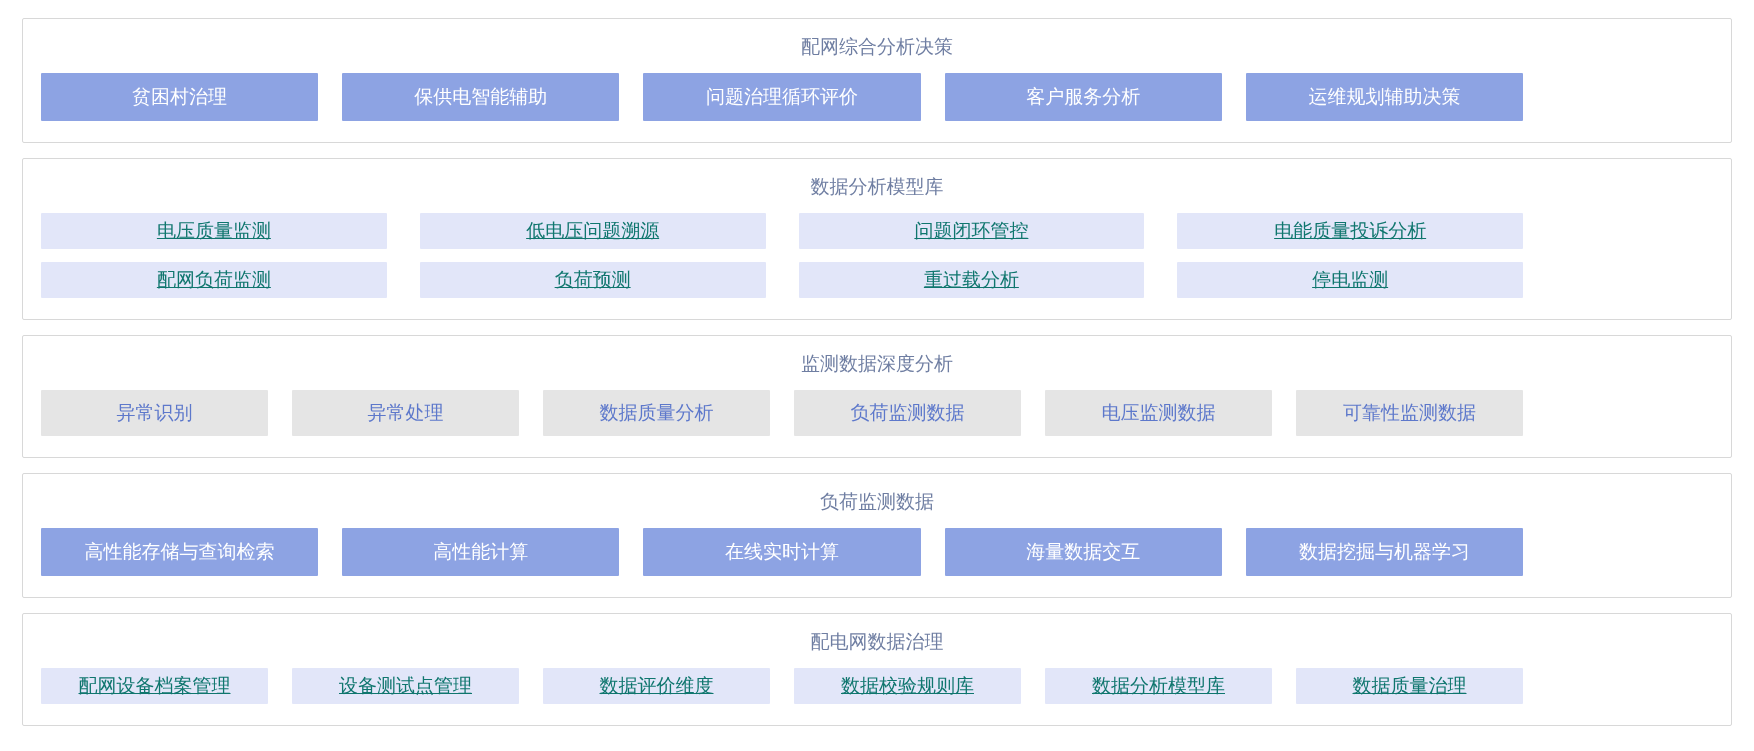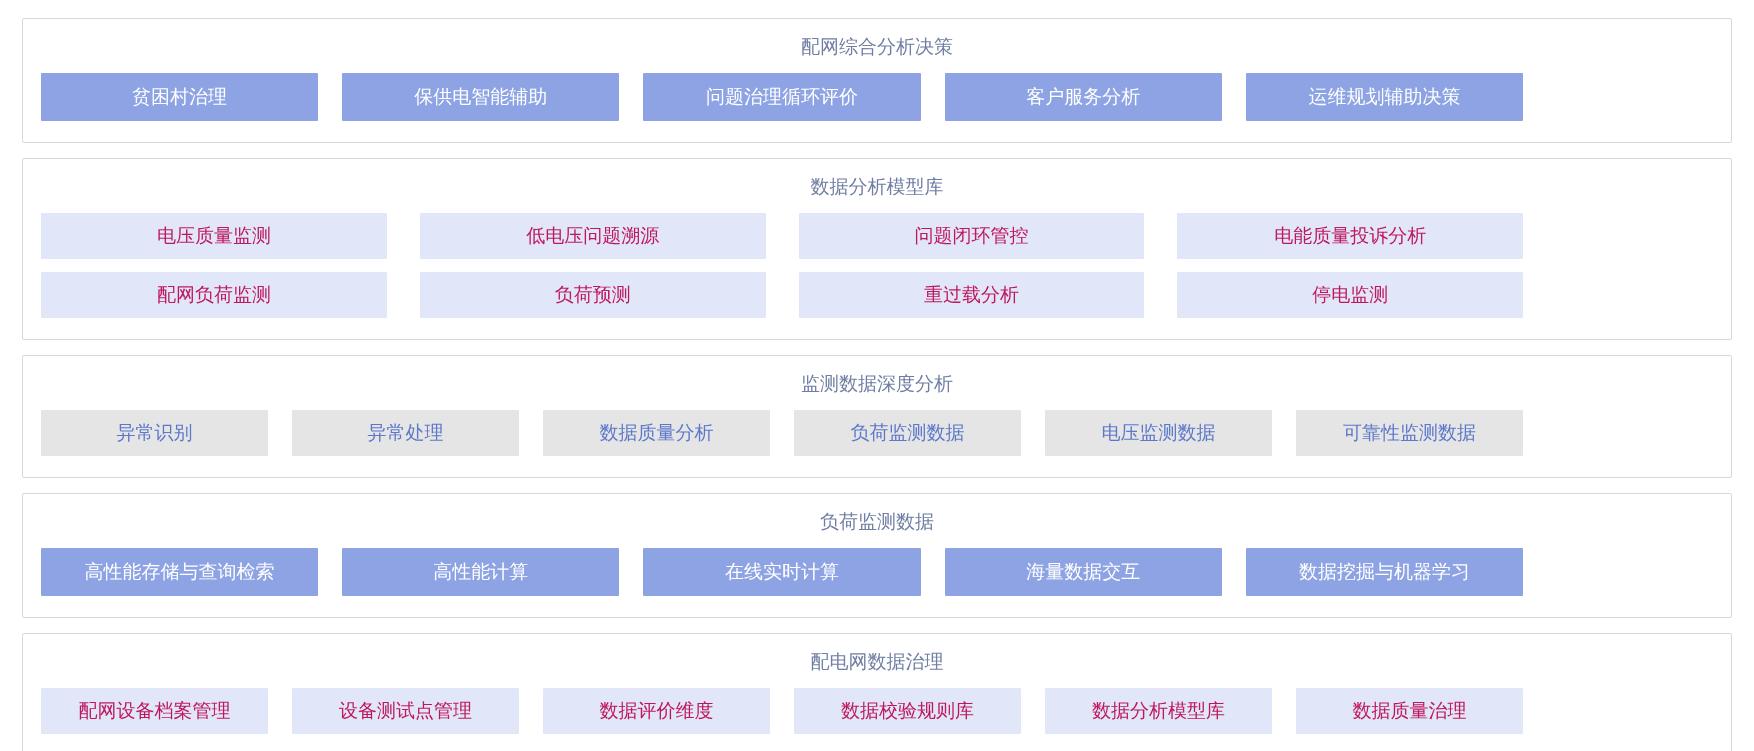--- a/index.html
+++ b/index.html
@@ -56,22 +56,23 @@
     user-select: none;
     white-space: nowrap;
   }
   .btn-solid {
     background: #8da3e3;
     color: #ffffff;
     height: 48px;
   }
   .btn-lavender {
     background: #e2e6f9;
-    color: #be185d;
-    height: 46px;
+    color: #0f766e;
+    height: 36px;
+    text-decoration: underline;
   }
   .btn-mint {
     background: #e5e5e5;
     color: #5d78cb;
     height: 46px;
   }
 </style>
 </head>
 <body>
 

